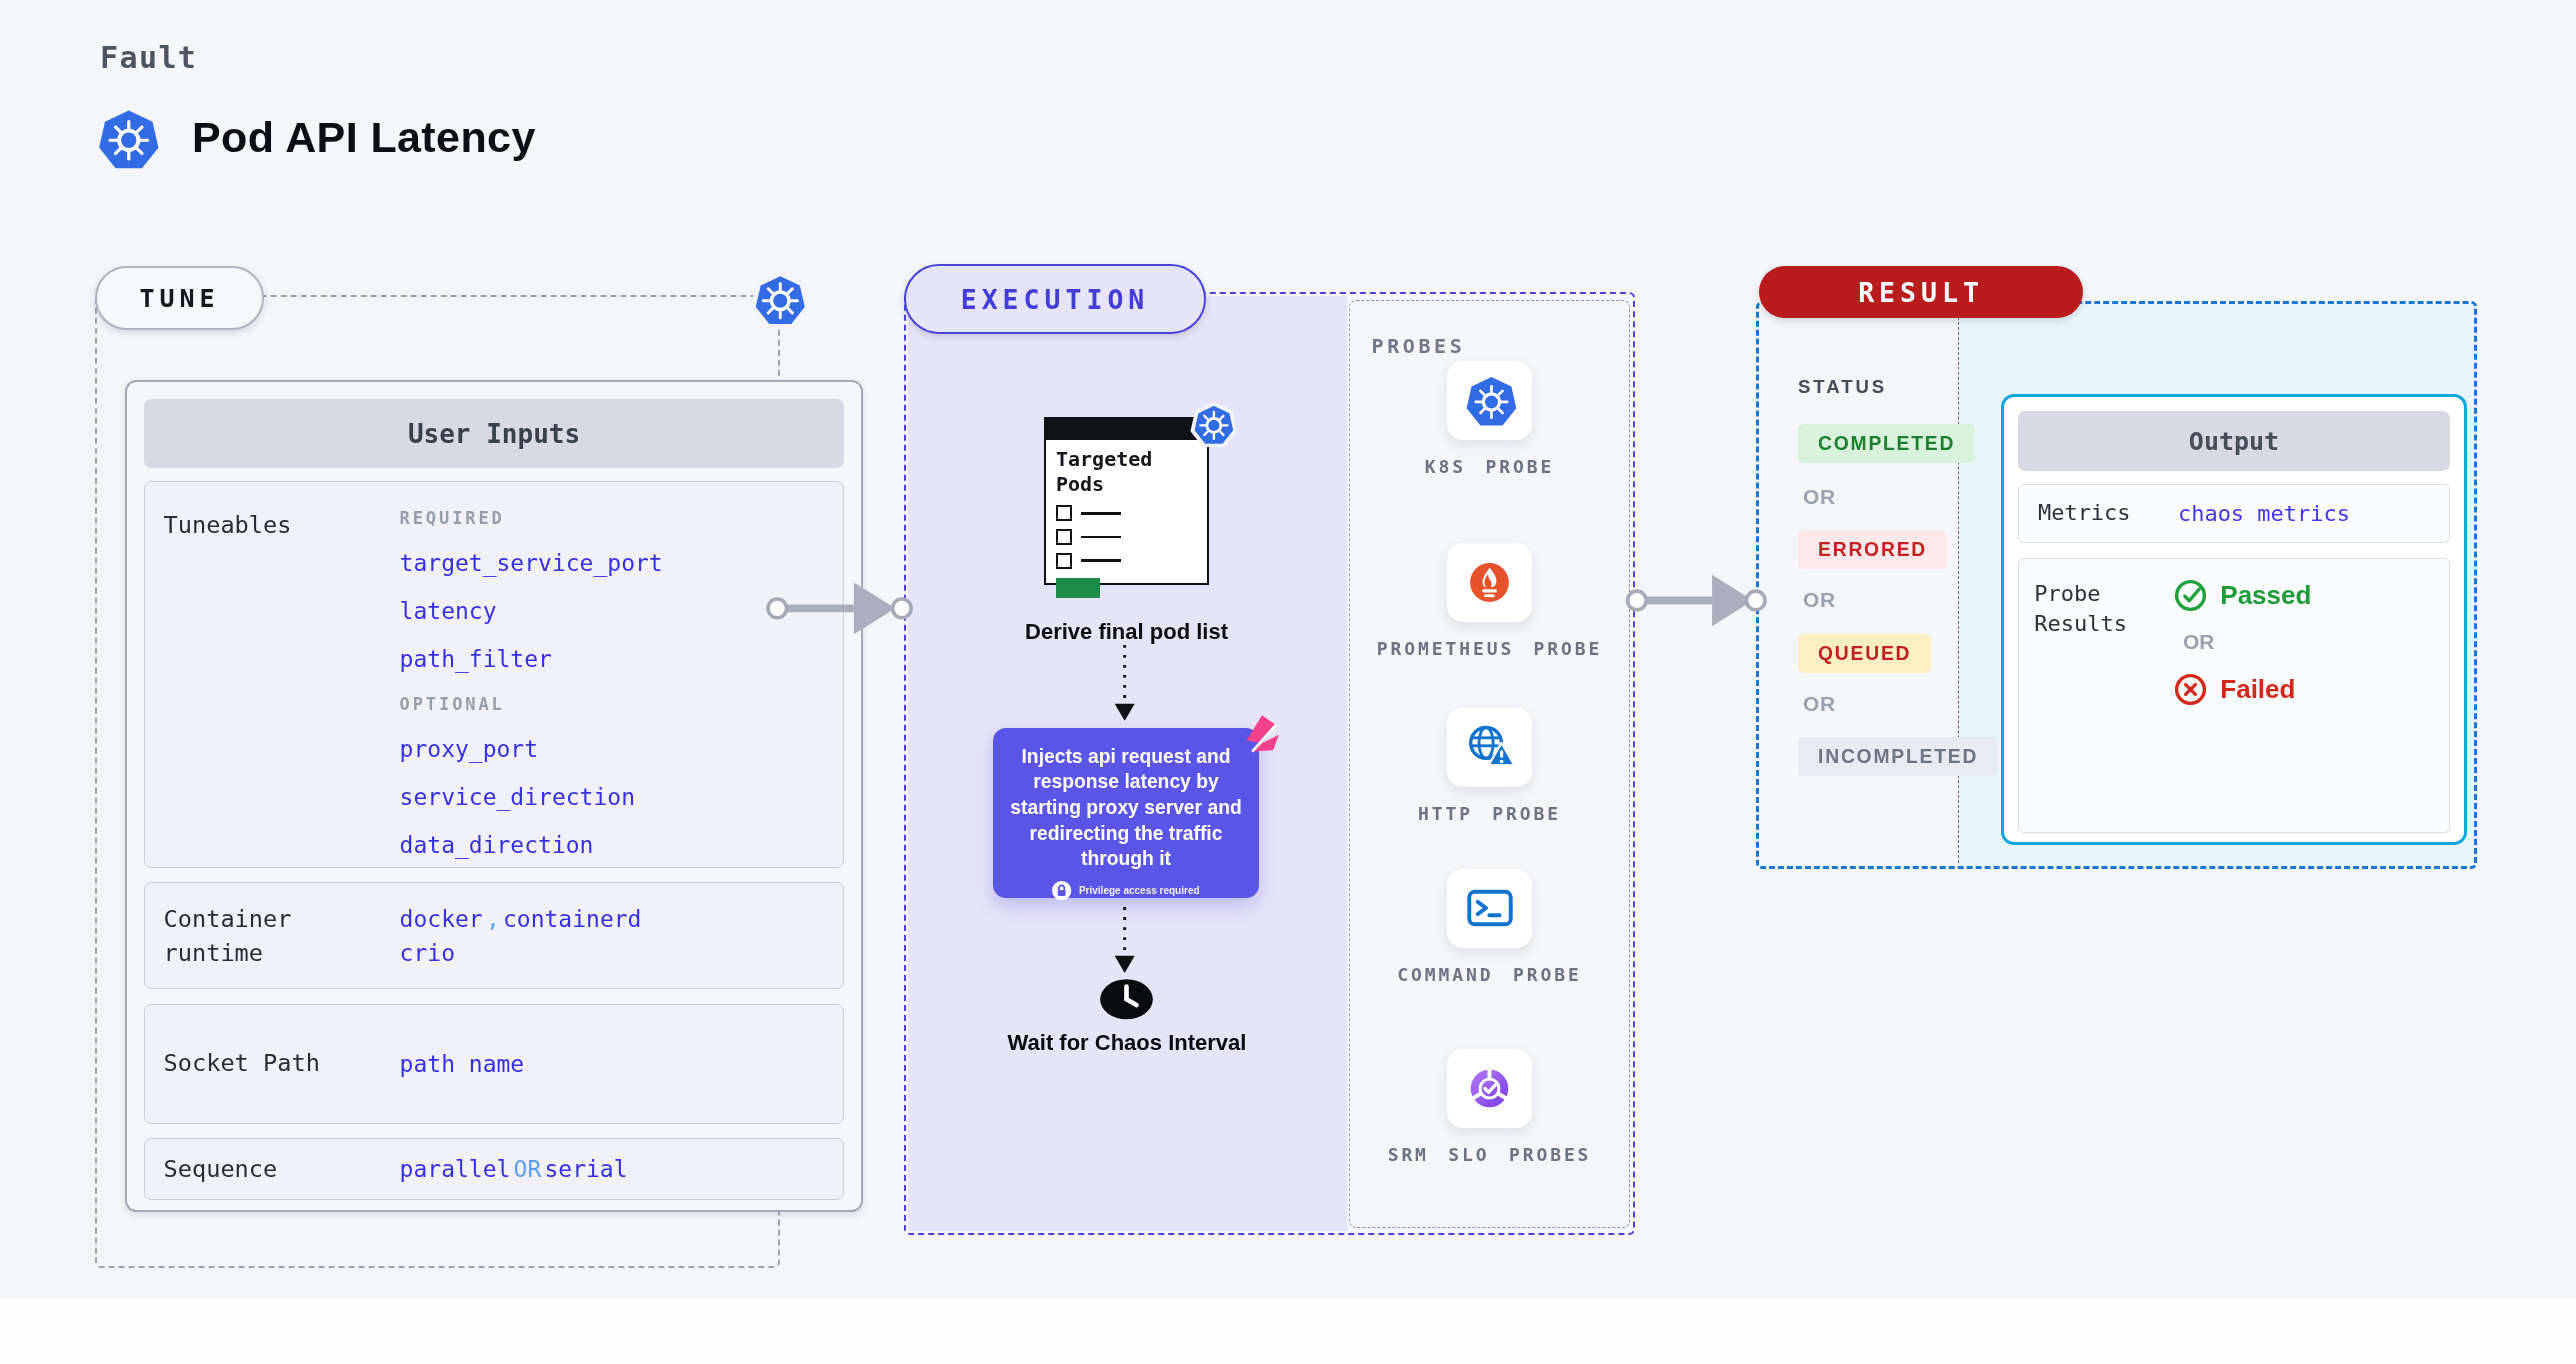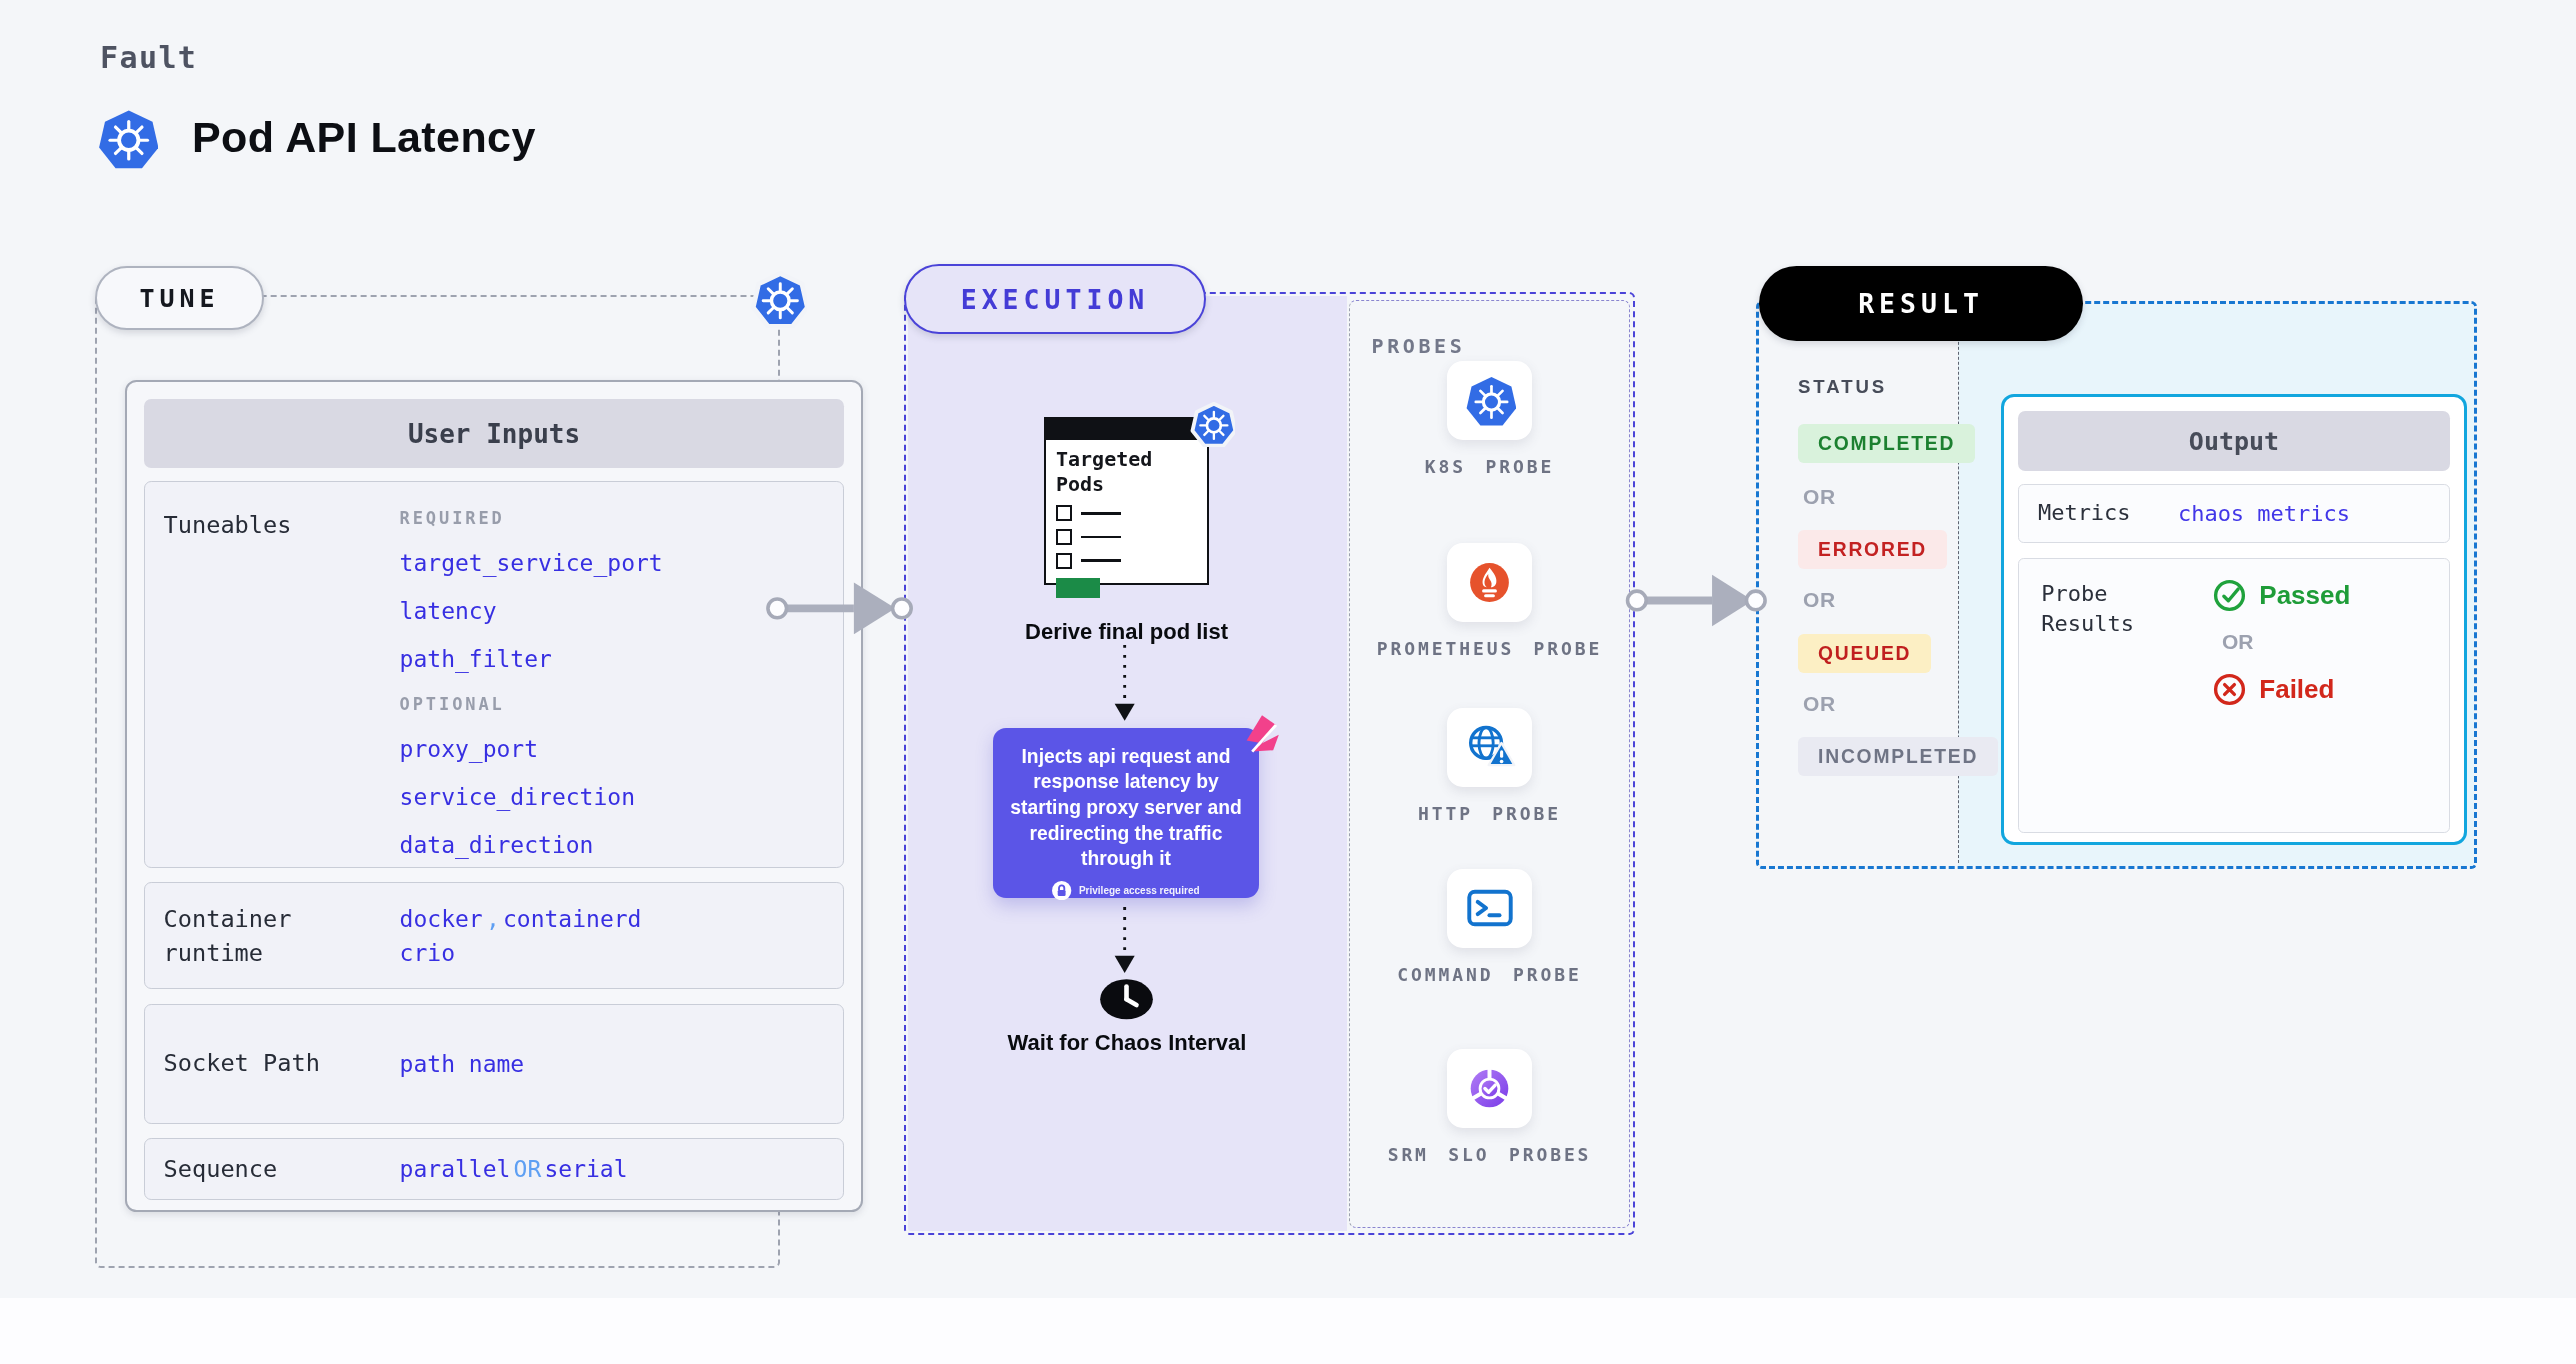--- a/index.html
+++ b/index.html
@@ -13,21 +13,21 @@
   .hlogo{left:96px;top:107px;width:62px;height:63px;}
   .title{left:192px;top:113px;font-size:43px;font-weight:700;color:#0C0E13;letter-spacing:0.4px;}
 
   
   .badge{display:flex;align-items:center;justify-content:center;border-radius:43px;
          font-weight:700;letter-spacing:5px;z-index:6;box-shadow:0 2.9px 7.2px rgba(60,65,90,.18);}
   .tune-badge{left:95px;top:266px;width:165px;height:60px;background:#F7F8FB;
               border:2.1px solid #AEB3BF;color:#15181F;font-size:25px;}
   .exec-badge{left:904px;top:264px;width:298px;height:66px;background:#E6E4F8;
               border:2.9px solid #4A43D8;color:#443CD6;font-size:26.5px;}
-  .result-badge{left:1759px;top:266px;width:324px;height:75px;background:#000000;
+  .result-badge{left:1759px;top:266px;width:324px;height:52px;background:#b91c1c;
                 border:none;color:#FFFFFF;font-size:26.5px;}
 
   
   .tune-box{left:95px;top:295px;width:681px;height:969px;border:2.5px dashed #9EA3B0;border-radius:5.7px;}
   .k8s-corner{left:745px;top:265px;width:62px;height:63px;z-index:7;}
   .ui-card{left:125px;top:380px;width:738px;height:832px;background:#F6F7FA;border:2.5px solid #A4A9B5;
            border-radius:11.5px;box-shadow:0 2.9px 7.2px rgba(90,95,115,.16);box-sizing:border-box;padding:17px;}
   .ui-header{height:69px;background:#D9D9E3;border-radius:7.2px;display:flex;align-items:center;
              justify-content:center;font-size:26px;font-weight:700;color:#3A3F4C;}
   .ui-row{background:#F1F2F8;border:1.4px solid #C9CDD7;border-radius:7.2px;box-sizing:border-box;
@@ -90,21 +90,21 @@
   .sb-0{top:120px;} .sb-1{top:226px;} .sb-2{top:330px;} .sb-3{top:433px;}
   .or{position:absolute;left:44px;font-size:21px;font-weight:700;color:#9CA1AF;letter-spacing:0.7px;}
   .or-0{top:181px;} .or-1{top:284px;} .or-2{top:388px;}
 
   .output{position:absolute;left:242px;top:90px;width:466px;height:451px;background:#fff;
           border:3.6px solid #12A6DE;border-radius:13px;box-sizing:border-box;padding:14.3px;}
   .out-header{height:60px;background:#D9D9E3;border-radius:7.2px;display:flex;align-items:center;
               justify-content:center;font-size:25px;font-weight:700;color:#474C59;}
   .out-row{border:1.4px solid #D9DCE3;background:#FBFCFE;border-radius:5.7px;box-sizing:border-box;display:flex;}
   .row-metrics{margin-top:13px;height:59px;align-items:center;padding:0 18.6px;}
-  .row-probes{margin-top:14.3px;height:275px;padding:20px 22px;gap:32px;}
+  .row-probes{margin-top:14.3px;height:275px;padding:20px 15px;}
   .out-label{width:140px;font-size:22px;color:#2B303B;line-height:1.4;}
   .metrics-val{font-size:22px;color:#4237E8;}
   .pr-col{flex:1;display:flex;flex-direction:column;}
   .pf-row{display:flex;align-items:center;gap:13px;}
   .pf-text-pass{font-size:26px;font-weight:700;color:#1E9C38;}
   .pf-text-fail{font-size:26px;font-weight:700;color:#D2271B;}
   .pr-or{margin:18.6px 0 18.6px 8.6px;font-size:21px;font-weight:700;color:#9CA1AF;}
 
   .bottom-strip{left:0;top:1298px;width:2576px;height:67px;background:#FDFDFF;}
   svg.overlay{position:absolute;left:0;top:0;width:2576px;height:1365px;z-index:5;pointer-events:none;}

